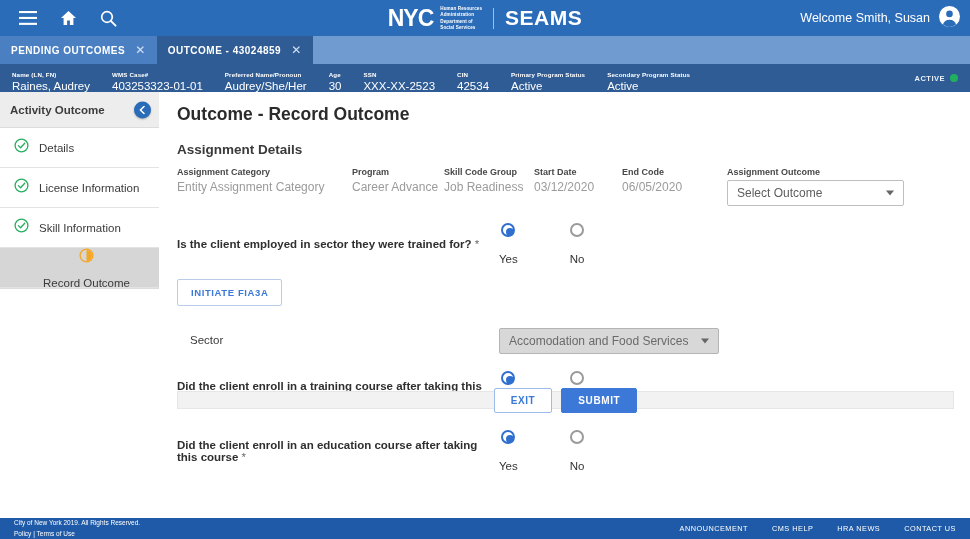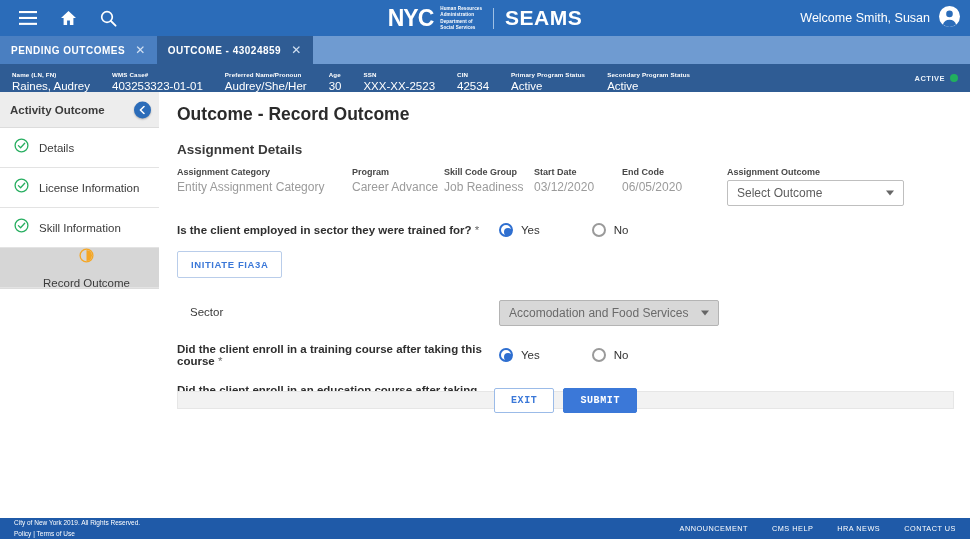--- a/index.html
+++ b/index.html
@@ -127,21 +127,21 @@
     width:0;height:0;border-left:4px solid transparent;border-right:4px solid transparent;
     border-top:5px solid #666;
   }
   .sel.disabled{ background:#d8d8d8; border-color:#b4b4b4; color:#6a6a6a; width:220px;}
 
   
   .qrow{ display:flex; align-items:center; margin-top:17px; }
   .qtext{ font-size:11.5px; color:#2f2f2f; font-weight:bold; width:322px;}
   .qtext .req{ color:#6b6b6b; font-weight:normal;}
   .radios{ display:flex; align-items:center; }
-  .radio{ display:flex; align-items:center; gap:8px; cursor:pointer; }
+  .radio{ display:flex; align-items:center; gap:16px; cursor:pointer;flex-direction:column; }
   .radio.second{ margin-left:52px; }
   .rb{
     width:14px;height:14px;border-radius:50%;border:2px solid #9a9a9a;
     display:inline-block; position:relative; background:#fff;
   }
   .rb.on{ border-color:#2f6fd0; }
   .rb.on:after{
     content:""; position:absolute; left:3px; top:3px; width:8px; height:8px;
     border-radius:50%; background:#2f6fd0;
   }
@@ -153,21 +153,21 @@
     font-size:9.5px; font-weight:bold; letter-spacing:.6px;
     padding:7px 13px; border-radius:2px; cursor:pointer;
   }
   .sector-row{ display:flex; align-items:center; margin-top:19px;}
   .sector-label{ font-size:11.5px; color:#3a3a3a; width:322px; padding-left:13px;}
 
   
   .actionbar{
     position:absolute; left:18px; right:16px; top:299px; height:18px;
     background:#f2f2f2; border:1px solid #e6e6e6;
-    display:flex; align-items:center; justify-content:center; gap:9px;font-family:Liberation Mono, monospace;
+    display:flex; align-items:center; justify-content:center; gap:9px;
   }
   .btn{
     font-size:10px; font-weight:bold; letter-spacing:.6px; padding:6px 16px;
     border-radius:2px; cursor:pointer;
   }
   .btn-exit{ background:#fff; border:1px solid #9bbbe8; color:#3b78d8;}
   .btn-submit{ background:#3b78d8; border:1px solid #3b78d8; color:#fff;}
 
   
   .footer{

